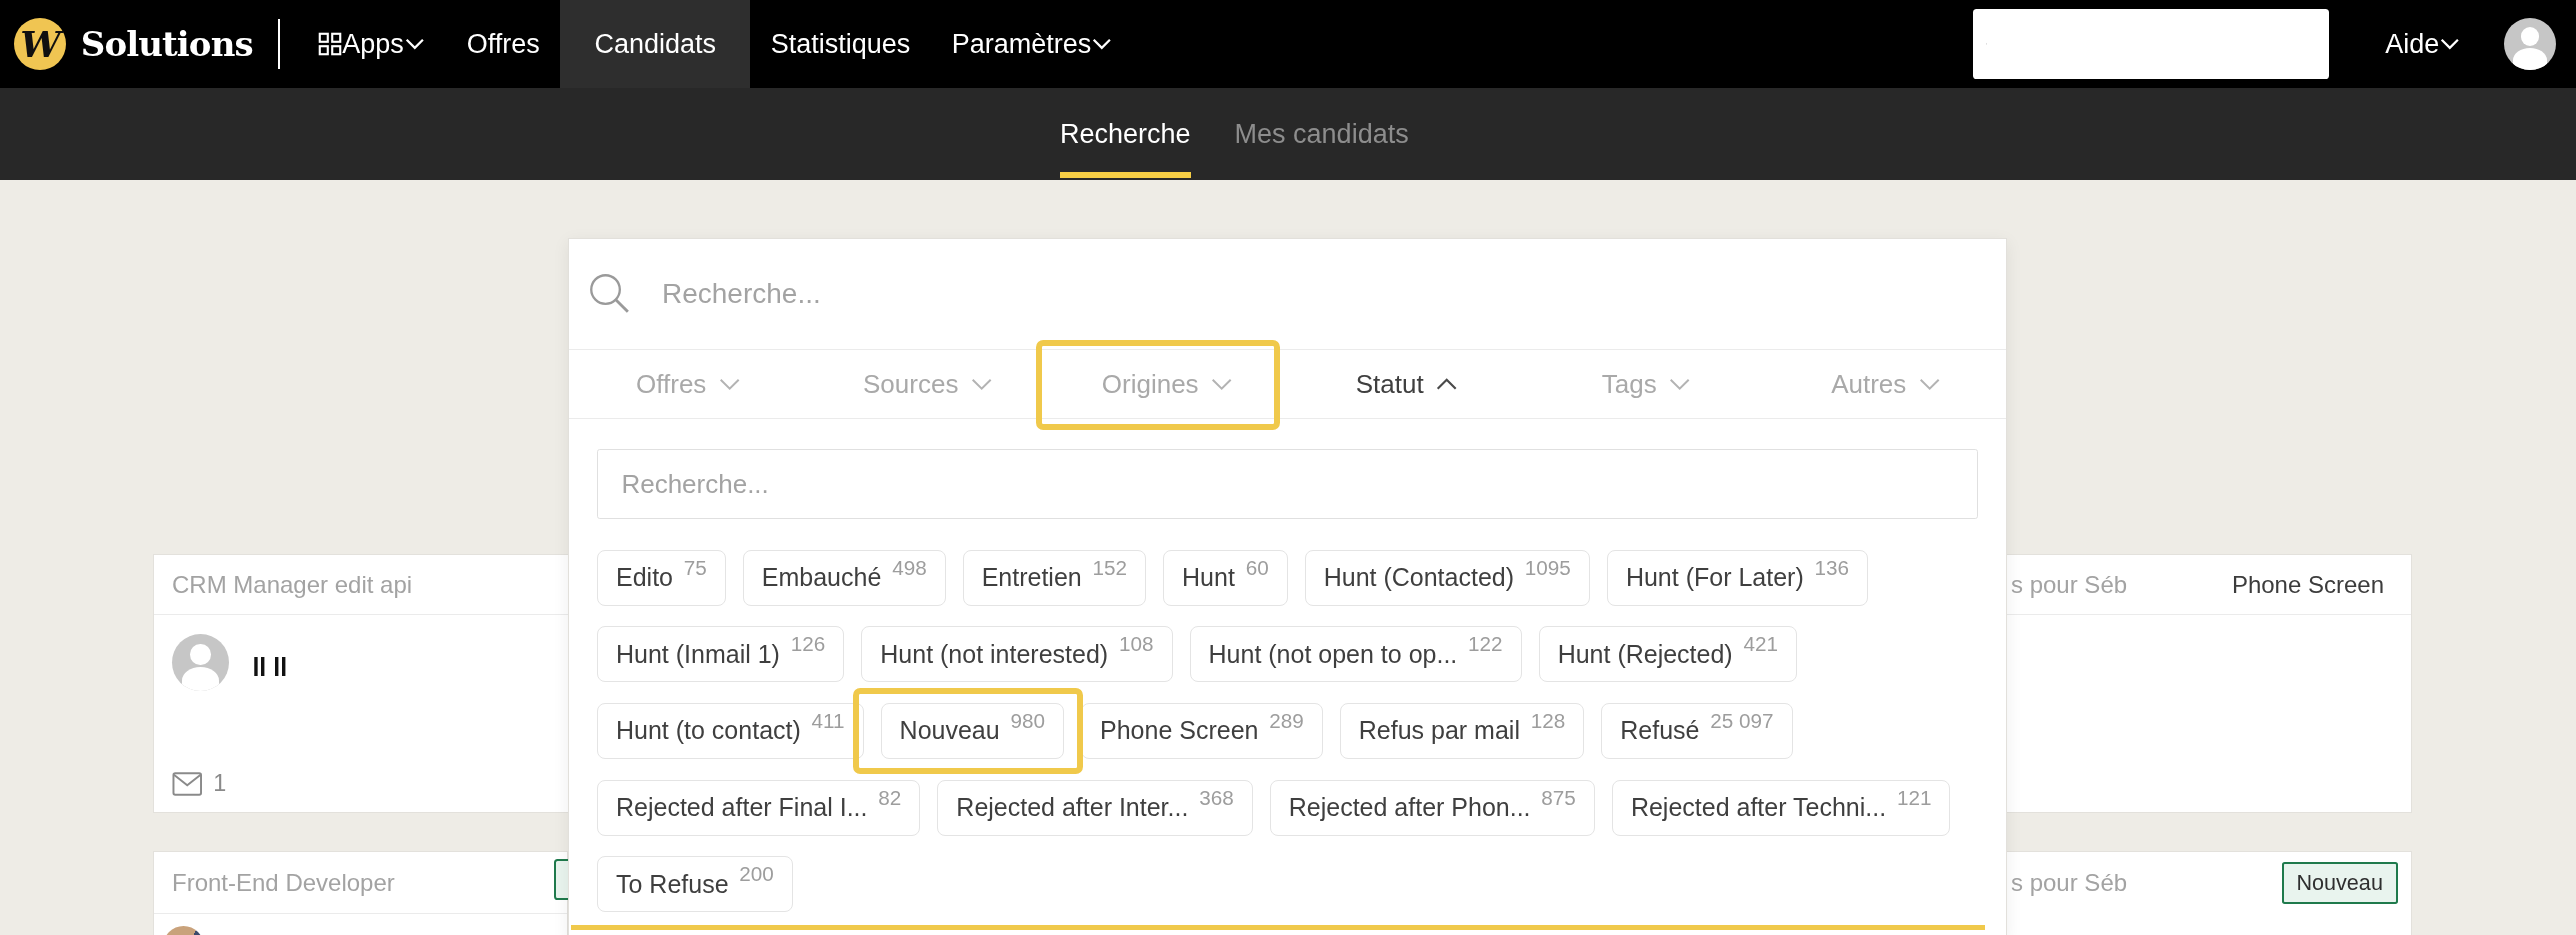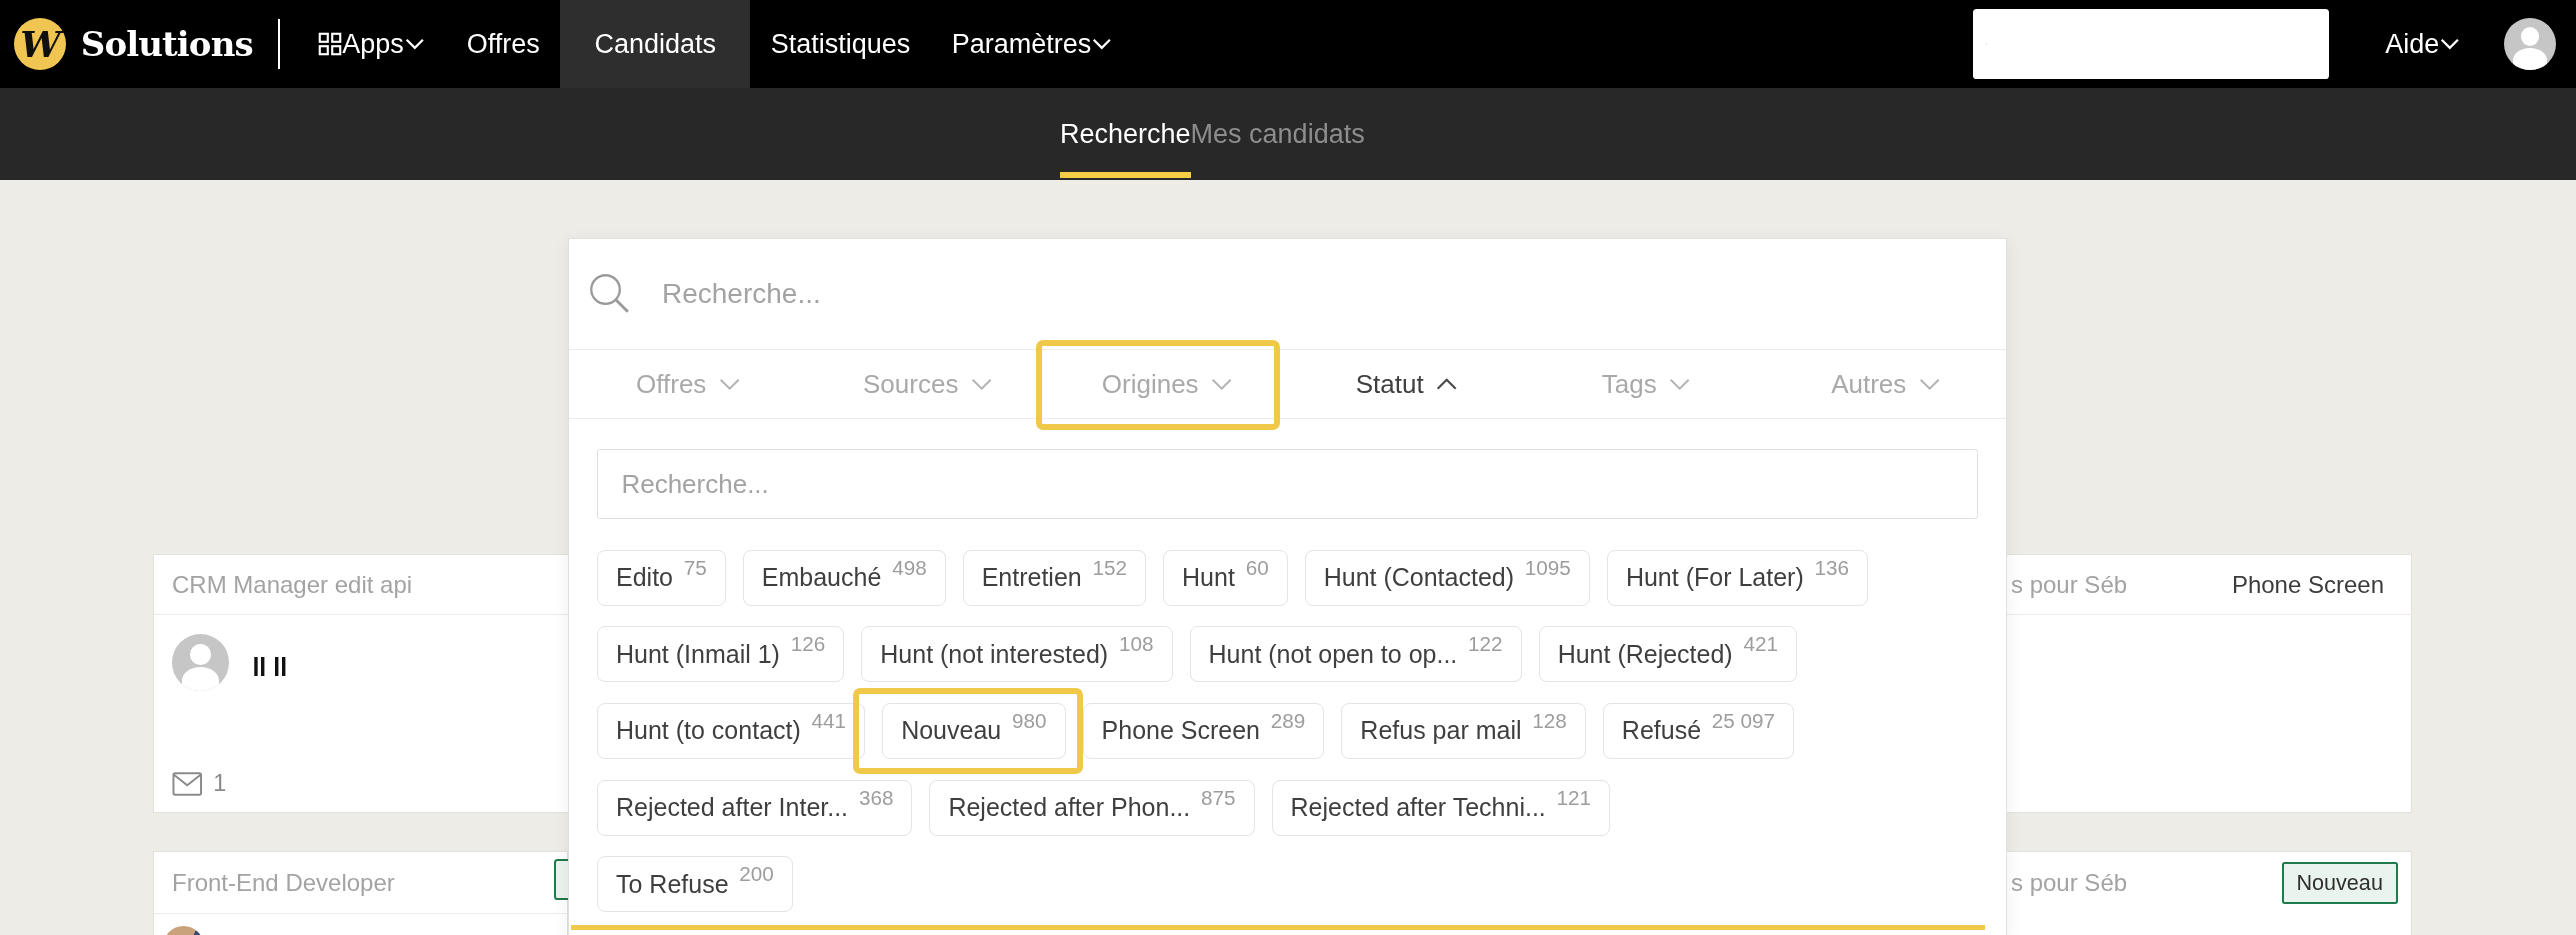--- a/index.html
+++ b/index.html
@@ -29,21 +29,21 @@
   .nav-aide { margin-right:36px; padding:0 7.2px; }
   .avatar { border-radius:50%; background:#c6c6c6; position:relative; overflow:hidden; flex:none; }
   .avatar::before { content:""; position:absolute; width:36%; height:36%; left:32%; top:18%;
                     background:#fff; border-radius:50%; }
   .avatar::after { content:""; position:absolute; width:66%; height:48%; left:17%; top:58%;
                    background:#fff; border-radius:50% 50% 0 0; }
   .nav-avatar { width:52px; height:52px; }
 
   
   .tabbar { position:absolute; top:88px; left:0; width:100%; height:92px; background:#282828; z-index:30; }
-  .tabbar-inner { position:absolute; left:1060px; top:0; height:100%; display:flex; }
+  .tabbar-inner { position:absolute; left:1060px; top:0; height:100%; display:flex; gap:44px; }
   .tab { position:relative; height:100%; display:flex; align-items:center; font-size:27px;
          color:#8d8d8d; cursor:pointer; white-space:nowrap; }
   .tab.active { color:#fff; }
   .tab.active .tab-underline { content:""; position:absolute; left:0; right:0; bottom:1.8px;
          height:6.3px; background:#f6ce45; }
 
   
   .card { position:absolute; background:#fff; border:0.9px solid #e3e1dc; z-index:1; }
   .card-header { display:flex; align-items:center; justify-content:space-between;
                  border-bottom:0.9px solid #ebebeb; color:#a3a3a3; font-size:24px; }
@@ -324,41 +324,45 @@
         </div>
         <div class="chip">
           <span class="chip-label">Hunt (Rejected)</span>
           <span class="chip-count">421</span>
         </div>
       </div>
 
       <div class="chip-row">
         <div class="chip">
           <span class="chip-label">Hunt (to contact)</span>
-          <span class="chip-count">441</span>
+          <span class="chip-count">411</span>
         </div>
         <div class="chip">
           <span class="chip-label">Nouveau</span>
           <span class="chip-count">980</span>
         </div>
         <div class="chip">
           <span class="chip-label">Phone Screen</span>
           <span class="chip-count">289</span>
         </div>
         <div class="chip">
           <span class="chip-label">Refus par mail</span>
           <span class="chip-count">128</span>
         </div>
         <div class="chip">
           <span class="chip-label">Refusé</span>
           <span class="chip-count">25 097</span>
         </div>
       </div>
 
       <div class="chip-row">
+        <div class="chip">
+          <span class="chip-label">Rejected after Final I...</span>
+          <span class="chip-count">82</span>
+        </div>
         <div class="chip">
           <span class="chip-label">Rejected after Inter...</span>
           <span class="chip-count">368</span>
         </div>
         <div class="chip">
           <span class="chip-label">Rejected after Phon...</span>
           <span class="chip-count">875</span>
         </div>
         <div class="chip">
           <span class="chip-label">Rejected after Techni...</span>

